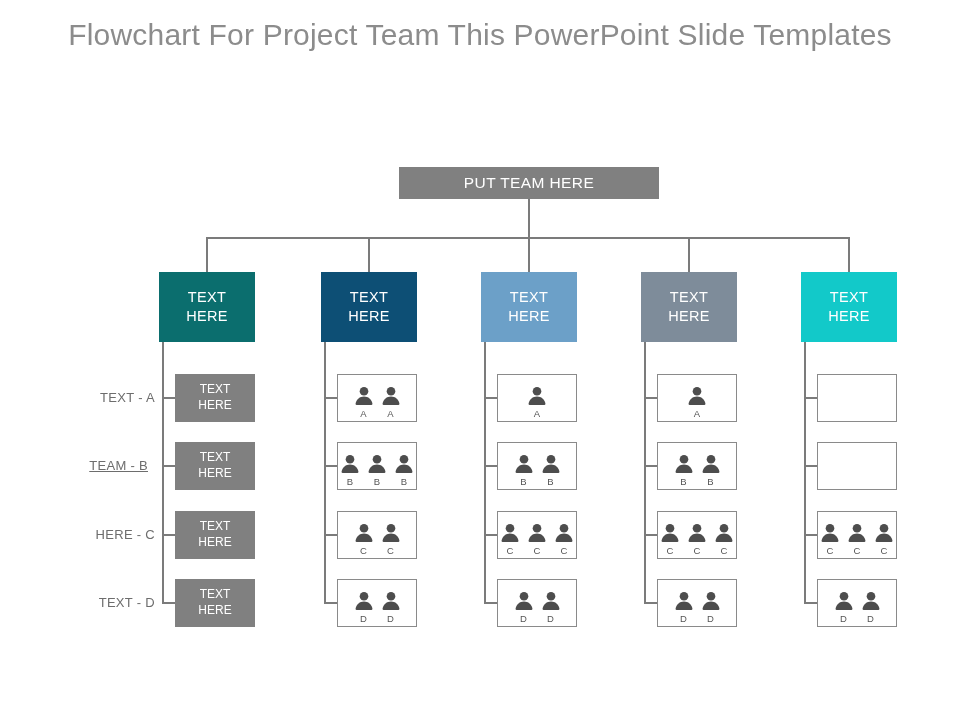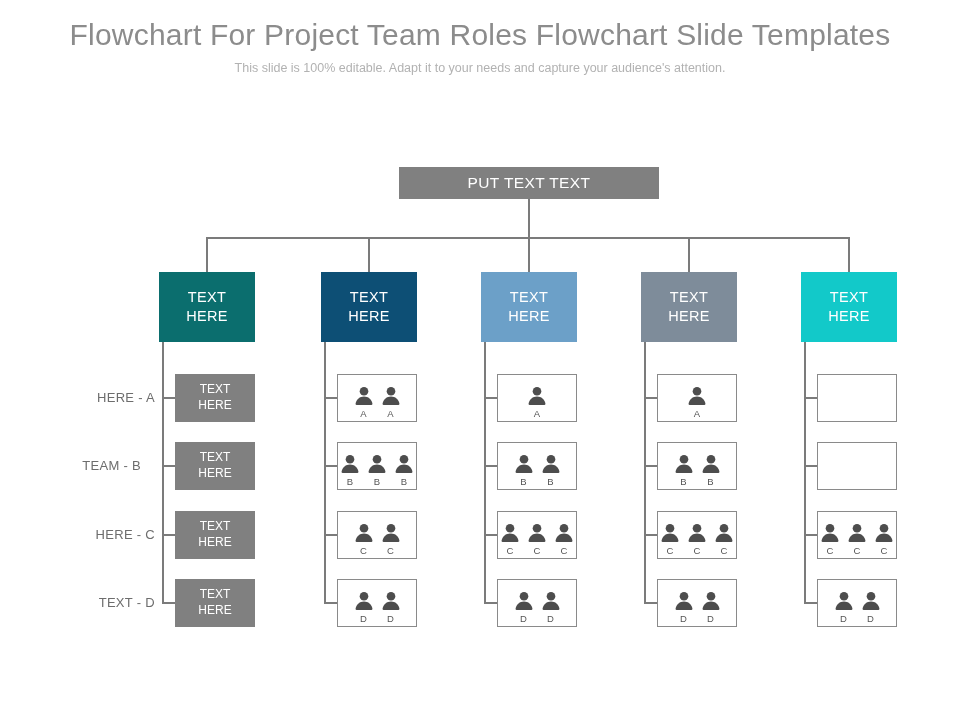--- a/index.html
+++ b/index.html
@@ -68,22 +68,21 @@
     width:20px;
   }
   .person svg{display:block;}
   .p-label{font-size:9.5px;color:#555555;line-height:1;margin-top:1px;}
 </style>
 </head>
 <body>
 
 <div id="slide">
 
-  <div class="title">Flowchart For Project Team Roles Flowchart Slide Templates</div>
-  <div class="subtitle">This slide is 100% editable. Adapt it to your needs and capture your audience's attention.</div>
+  <div class="title">Flowchart For Project Team This PowerPoint Slide Templates</div>
 
   <div id="connector-layer">
       <div class="ln vline" style="left: 528px; top: 199px; height: 38px; background: rgb(123, 123, 123);"></div>
       <div class="ln hline" style="left: 206px; top: 237px; width: 644px; background: rgb(123, 123, 123);"></div>
       <div class="ln vline" style="left: 206px; top: 237px; height: 35px; background: rgb(123, 123, 123);"></div>
       <div class="ln vline" style="left: 368px; top: 237px; height: 35px; background: rgb(123, 123, 123);"></div>
       <div class="ln vline" style="left: 528px; top: 237px; height: 35px; background: rgb(123, 123, 123);"></div>
       <div class="ln vline" style="left: 688px; top: 237px; height: 35px; background: rgb(123, 123, 123);"></div>
       <div class="ln vline" style="left: 848px; top: 237px; height: 35px; background: rgb(123, 123, 123);"></div>
       <div class="ln hline" style="left: 163px; top: 397px; width: 12px; background: rgb(123, 123, 123);"></div>
@@ -111,21 +110,21 @@
       <div class="ln hline" style="left: 645px; top: 534px; width: 12px; background: rgb(123, 123, 123);"></div>
       <div class="ln hline" style="left: 645px; top: 602px; width: 12px; background: rgb(123, 123, 123);"></div>
       <div class="ln vline" style="left: 804px; top: 342px; height: 262px; background: rgb(123, 123, 123);"></div>
       <div class="ln hline" style="left: 805px; top: 397px; width: 12px; background: rgb(123, 123, 123);"></div>
       <div class="ln hline" style="left: 805px; top: 465px; width: 12px; background: rgb(123, 123, 123);"></div>
       <div class="ln hline" style="left: 805px; top: 534px; width: 12px; background: rgb(123, 123, 123);"></div>
       <div class="ln hline" style="left: 805px; top: 602px; width: 12px; background: rgb(123, 123, 123);"></div>
     </div>
 
   <div class="root-box">
-    <span>PUT TEXT TEXT</span>
+    <span>PUT TEAM HERE</span>
   </div>
 
   <div id="chart-layer">
       <div class="col-head" style="left: 159px; background: rgb(11, 110, 110);">
         <span class="l1">TEXT</span>
         <span class="l2">HERE</span>
       </div>
       <div class="col-head" style="left: 321px; background: rgb(13, 79, 117);">
         <span class="l1">TEXT</span>
         <span class="l2">HERE</span>
@@ -135,22 +134,22 @@
         <span class="l2">HERE</span>
       </div>
       <div class="col-head" style="left: 641px; background: rgb(126, 140, 154);">
         <span class="l1">TEXT</span>
         <span class="l2">HERE</span>
       </div>
       <div class="col-head" style="left: 801px; background: rgb(18, 201, 201);">
         <span class="l1">TEXT</span>
         <span class="l2">HERE</span>
       </div>
-      <div class="row-label" style="left: 45px; top: 390px;">HERE - A</div>
-      <div class="row-label" style="left: 31px; top: 458px;">TEAM - B</div>
+      <div class="row-label" style="left: 45px; top: 390px;">TEXT - A</div>
+      <div class="row-label" style="left: 38px; top: 458px; text-decoration: underline;">TEAM - B</div>
       <div class="row-label" style="left: 45px; top: 527px;">HERE - C</div>
       <div class="row-label" style="left: 45px; top: 595px;">TEXT - D</div>
       <div class="cell cell-text" style="left: 175px; top: 374px; background: rgb(128, 128, 128);">
         <span>TEXT</span>
         <span>HERE</span>
       </div>
       <div class="cell cell-text" style="left: 175px; top: 442px; background: rgb(128, 128, 128);">
         <span>TEXT</span>
         <span>HERE</span>
       </div>

